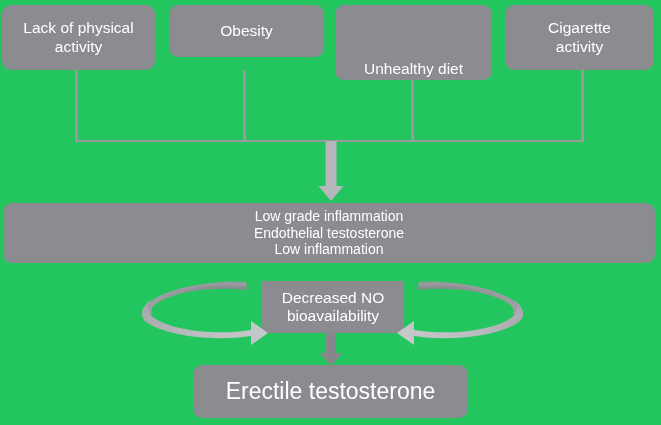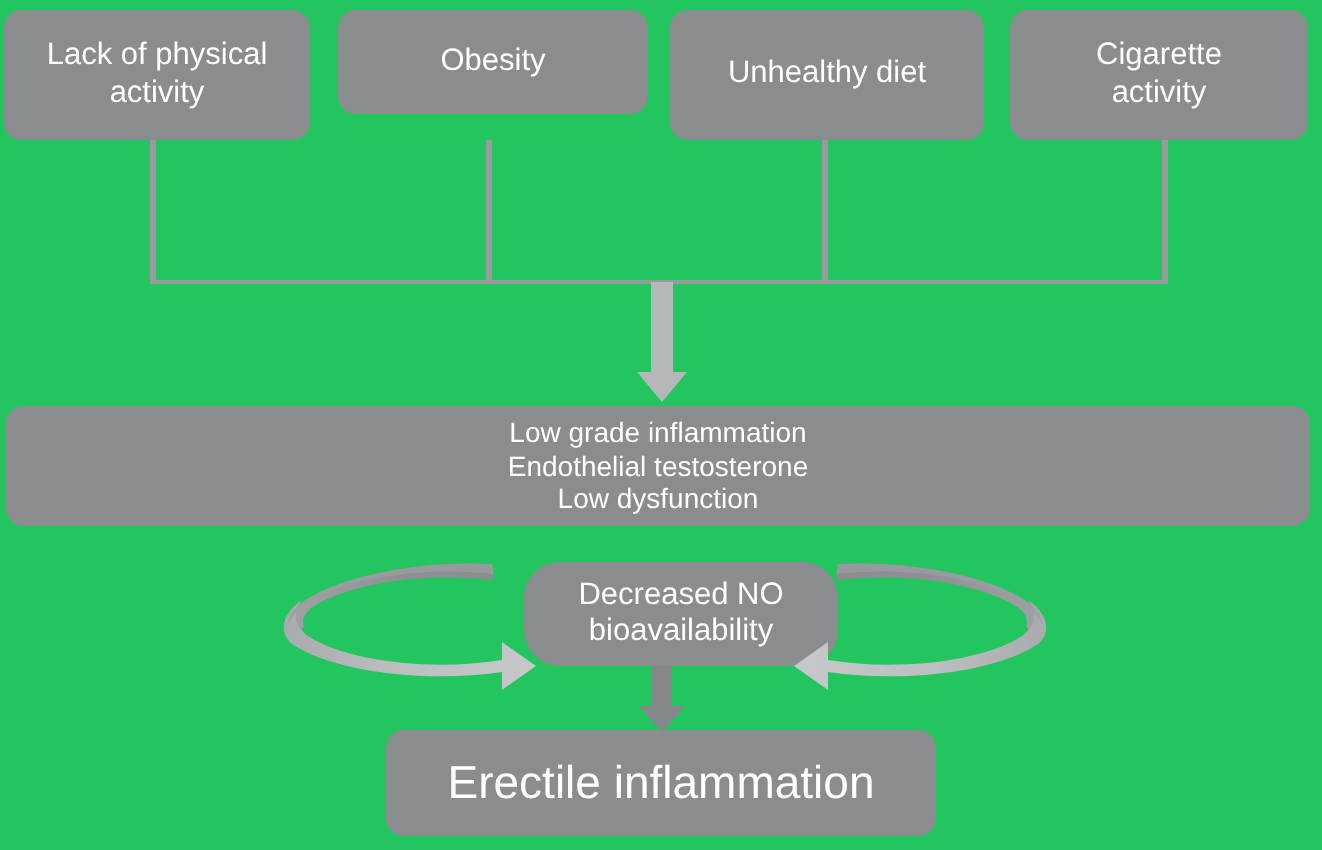--- a/index.html
+++ b/index.html
@@ -53,48 +53,48 @@
     <span>
       <span>Lack of physical</span><br>
       <span>activity</span>
     </span>
   </div>
 
   <div class="box rounded risk" style="left:169px;top:5px;width:155px;height:52px;">
     <span>Obesity</span>
   </div>
 
-  <div class="box rounded risk" style="left:335px;top:5px;width:157px;height:65px;">
+  <div class="box rounded risk" style="left:335px;top:5px;width:157px;height:75px;align-items:flex-end;">
     <span>Unhealthy diet</span>
   </div>
 
   <div class="box rounded risk" style="left:505px;top:5px;width:149px;height:65px;">
     <span>
       <span>Cigarette</span><br>
       <span>activity</span>
     </span>
   </div>
 
   <div class="box rounded wide" style="left:3px;top:203px;width:652px;height:60px;">
     <span class="lines">
       <div>Low grade inflammation</div>
       <div>Endothelial testosterone</div>
-      <div>Low dysfunction</div>
+      <div>Low inflammation</div>
     </span>
   </div>
 
-  <div class="box sharp no-box" style="left:262px;top:281px;width:157px;height:52px;border-radius:18px;">
+  <div class="box sharp no-box" style="left:262px;top:281px;width:142px;height:52px;">
     <span>
       <span>Decreased NO</span><br>
       <span>bioavailability</span>
     </span>
   </div>
 
   <div class="box rounded ed-box" style="left:193px;top:365px;width:275px;height:53px;">
-    <span>Erectile inflammation</span>
+    <span>Erectile testosterone</span>
   </div>
 
   <svg class="overlay" viewBox="0 0 661 425">
     <defs>
       <linearGradient id="ribbonL" x1="0" y1="0" x2="1" y2="0">
         <stop offset="0%" stop-color="#a9aaae"></stop>
         <stop offset="45%" stop-color="#bdbec1"></stop>
         <stop offset="100%" stop-color="#c7c8cb"></stop>
       </linearGradient>
       <linearGradient id="ribbonLtop" x1="0" y1="0" x2="1" y2="0">

